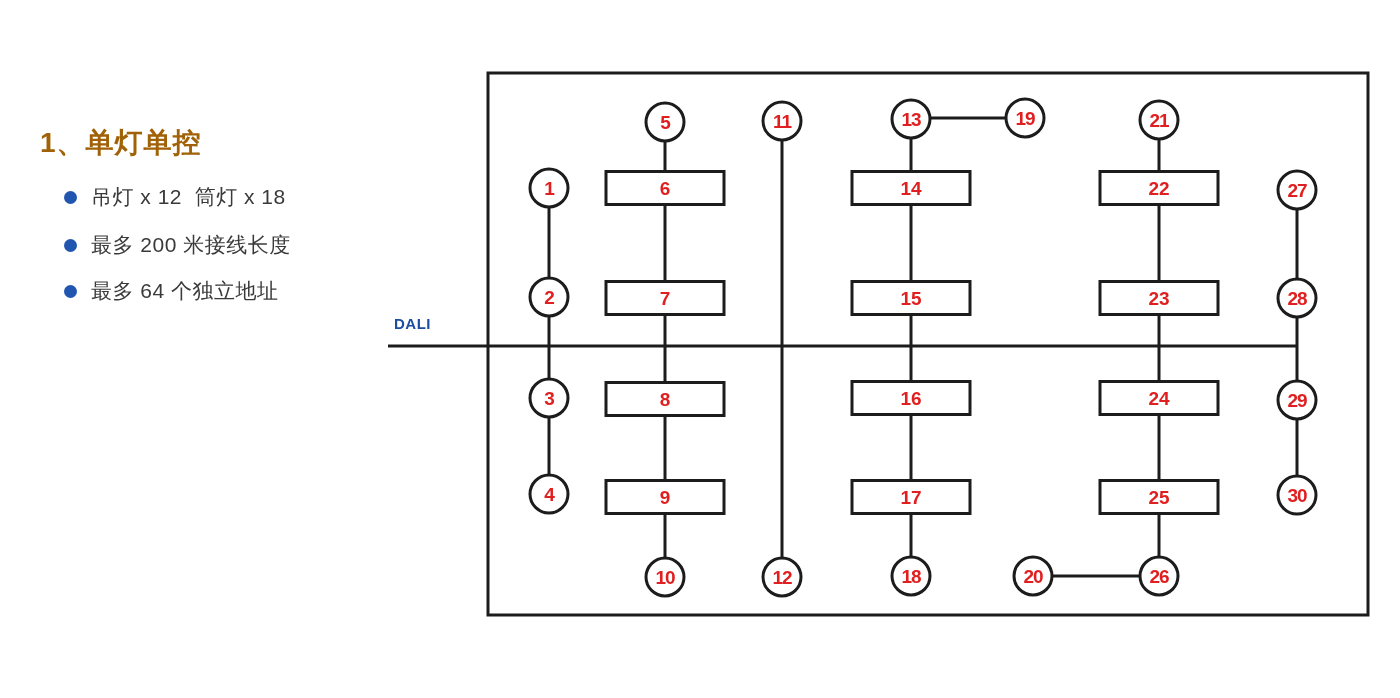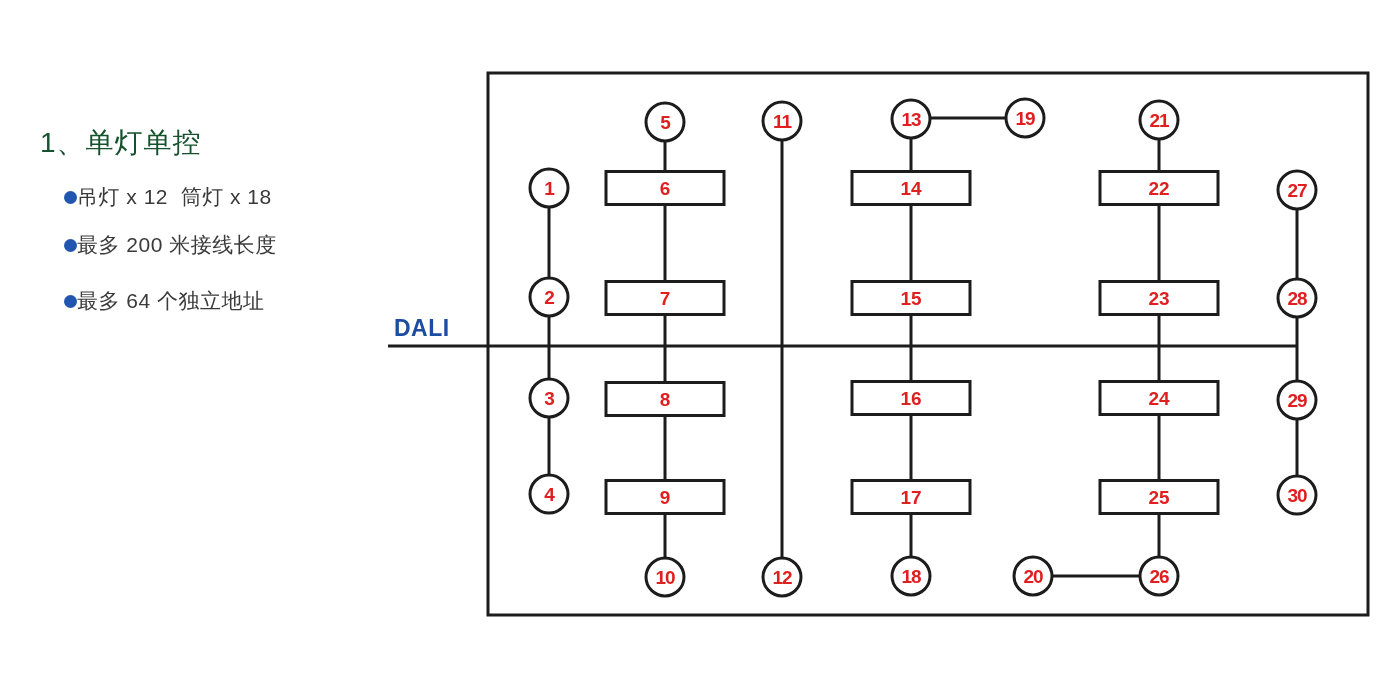--- a/index.html
+++ b/index.html
@@ -9,52 +9,53 @@
     height: 698px;
     background: #ffffff;
     overflow: hidden;
     font-family: "Liberation Sans", "DejaVu Sans", sans-serif;
   }
   .page-title {
     position: absolute;
     left: 40px;
     top: 124px;
     font-size: 28px;
-    font-weight: normal;
-    color: #14532d;
+    font-weight: bold;
+    color: #a16207;
     letter-spacing: 1px;
   }
   .bullet-row {
     position: absolute;
     left: 64px;
     display: flex;
     align-items: center;
+    gap: 14px;
     height: 24px;
   }
   .bullet-row.r0 { top: 185px; }
   .bullet-row.r1 { top: 233px; }
-  .bullet-row.r2 { top: 289px; }
+  .bullet-row.r2 { top: 279px; }
   .bullet-dot {
     width: 13px;
     height: 13px;
     border-radius: 50%;
     background: #2156b0;
     flex: 0 0 auto;
   }
   .bullet-text {
     font-size: 21px;
     color: #3a3a3a;
     white-space: pre;
     letter-spacing: 0.5px;
   }
   .bus-label {
     position: absolute;
     left: 394px;
     top: 315px;
-    font-size: 23px;
+    font-size: 15px;
     font-weight: bold;
     color: #1c4da1;
     letter-spacing: 0.5px;
   }
   #diagram-svg {
     position: absolute;
     left: 0;
     top: 0;
     width: 1400px;
     height: 698px;

